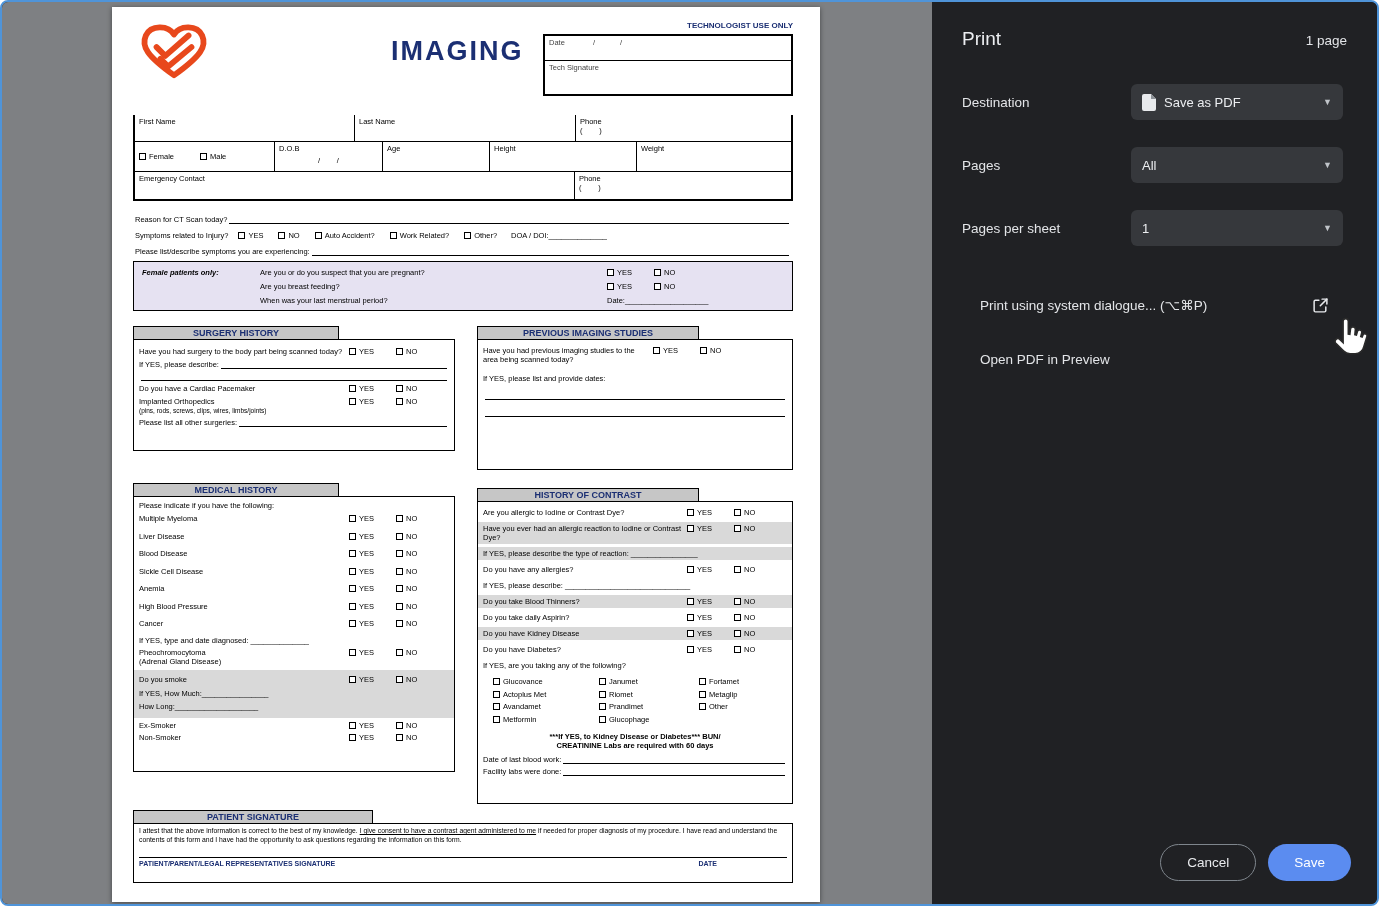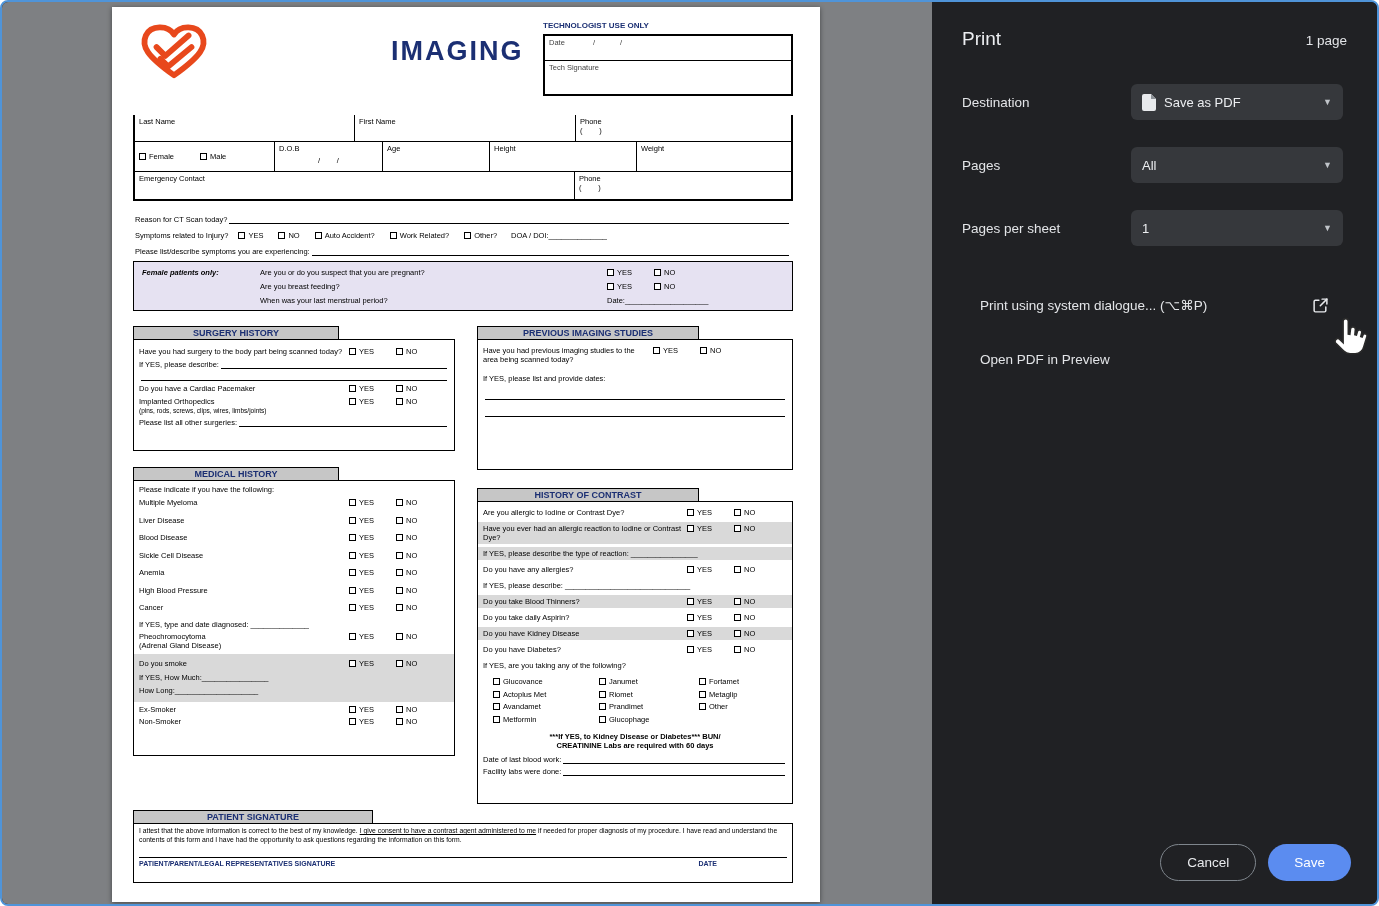--- a/index.html
+++ b/index.html
@@ -10,21 +10,21 @@
   .preview-area { position:absolute; left:0; top:0; width:930px; height:100%; background:var(--preview-bg,#7e8083); }
   .page { position:absolute; left:110px; top:5px; width:708px; height:895px; background:#fff; box-shadow:0 1px 5px rgba(0,0,0,.45); }
   .form { position:absolute; left:21px; top:0; width:660px; height:100%; font-size:7.5px; line-height:1.2; color:#000; }
   .pre { white-space:pre; }
 
   
   .form-header { position:relative; height:108px; }
   .heart-logo { position:absolute; left:2px; top:12px; }
   .brand { position:absolute; left:258px; top:28px; font-size:27px; font-weight:bold; color:var(--navy,#1b2f73); letter-spacing:2px; }
   .tech { position:absolute; right:0; top:14px; width:250px; }
-  .tech-title { text-align:left; color:var(--navy,#1b2f73); font-weight:bold; font-size:8px; }
+  .tech-title { text-align:right; color:var(--navy,#1b2f73); font-weight:bold; font-size:8px; }
   .tech-box { border:2px solid #000; margin-top:3px; background:#fff; }
   .tech-row { border-bottom:1px solid #000; height:25px; padding:2px 4px; font-size:7.5px; color:#444; }
   .tech-row .pre { margin-left:26px; }
   .tech-row2 { height:33px; padding:2px 4px; font-size:7.5px; color:#444; }
 
   
   .form-title { background:var(--header-gray,#c6c6c6); border:2px solid #000; text-align:center; color:var(--navy,#1b2f73); font-weight:bold; font-size:11.5px; height:18px; line-height:15px; }
 
   
   .demo { border:2px solid #000; border-top:none; }
@@ -145,22 +145,22 @@
                 <span class="pre">/            /</span>
               </div>
               <div class="tech-row2">Tech Signature</div>
             </div>
           </div>
         </div>
 
 
         <div class="demo">
           <div class="demo-r1">
+            <div class="cell">First Name</div>
             <div class="cell">Last Name</div>
-            <div class="cell">First Name</div>
             <div class="cell">
               <span>Phone</span><br>
               <span class="pre">(        )</span>
             </div>
           </div>
           <div class="demo-r2">
             <div class="cell sex-cell">
               <span class="cb">
                   <i class="box"></i>
                   <span>Female</span>
@@ -310,21 +310,21 @@
                         <span class="cbl">NO</span>
                       </span>
                     </span></span>
               </div>
               <div class="line-row">
                 <span>Please list all other surgeries:</span>
                   <span class="ul"></span>
               </div>
             </div>
 
-            <div class="sec-h w206" style="margin-top:16px">MEDICAL HISTORY</div>
+            <div class="sec-h w206" style="margin-top:32px">MEDICAL HISTORY</div>
             <div class="sec-box medical-box">
               <div>Please indicate if you have the following:</div>
               <div>
                   <div class="mh-row">
                     <span class="q">Multiple Myeloma</span>
                     <span class="yn">
                       <span class="cb">
                         <i class="box"></i>
                         <span class="cbl">YES</span>
                       </span>

